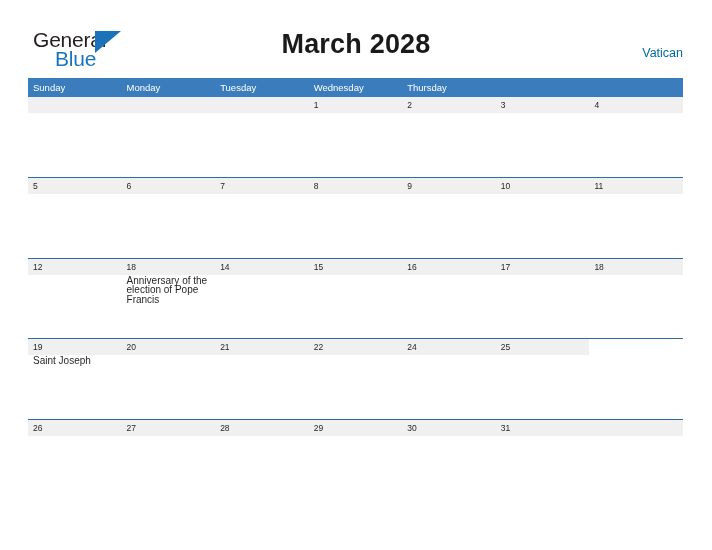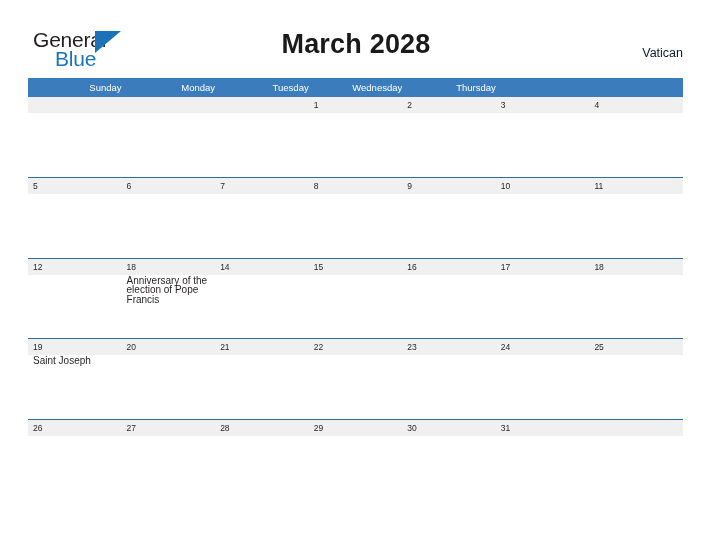--- a/index.html
+++ b/index.html
@@ -76,37 +76,36 @@
     font-weight: bold;
     color: #1a1a1a;
     letter-spacing: 0.2px;
   }
 
   .region-label {
     position: absolute;
     right: 29px;
     top: 46px;
     font-size: 12.5px;
-    color: #0f172a;
+    color: #0369a1;
     white-space: nowrap;
   }
 
   
   .calendar {
     position: absolute;
     left: 28px;
     top: 78px;
     width: 655px;
   }
   .dow-row {
     display: flex;
     width: 655px;
     height: 19px;
     background: #3b7cbd;
-    text-align: right;
   }
   .dow-cell {
     width: 93.571px;
     height: 19px;
     color: #ffffff;
     font-size: 9.5px;
     line-height: 19px;
     padding-left: 5px;
     white-space: nowrap;
     overflow: hidden;
@@ -285,24 +284,20 @@
       <div class="day-cell">
           <div class="day-band"></div>
           <span class="day-num">21</span>
         </div>
       <div class="day-cell">
           <div class="day-band"></div>
           <span class="day-num">22</span>
         </div>
       <div class="day-cell">
           <div class="day-band"></div>
-          <span class="day-num">23</span>
-        </div>
-      <div class="day-cell">
-          <div class="day-band"></div>
           <span class="day-num">24</span>
         </div>
       <div class="day-cell">
           <div class="day-band"></div>
           <span class="day-num">25</span>
         </div>
     </div>
 
     <div class="week-row">
       <div class="day-cell">

